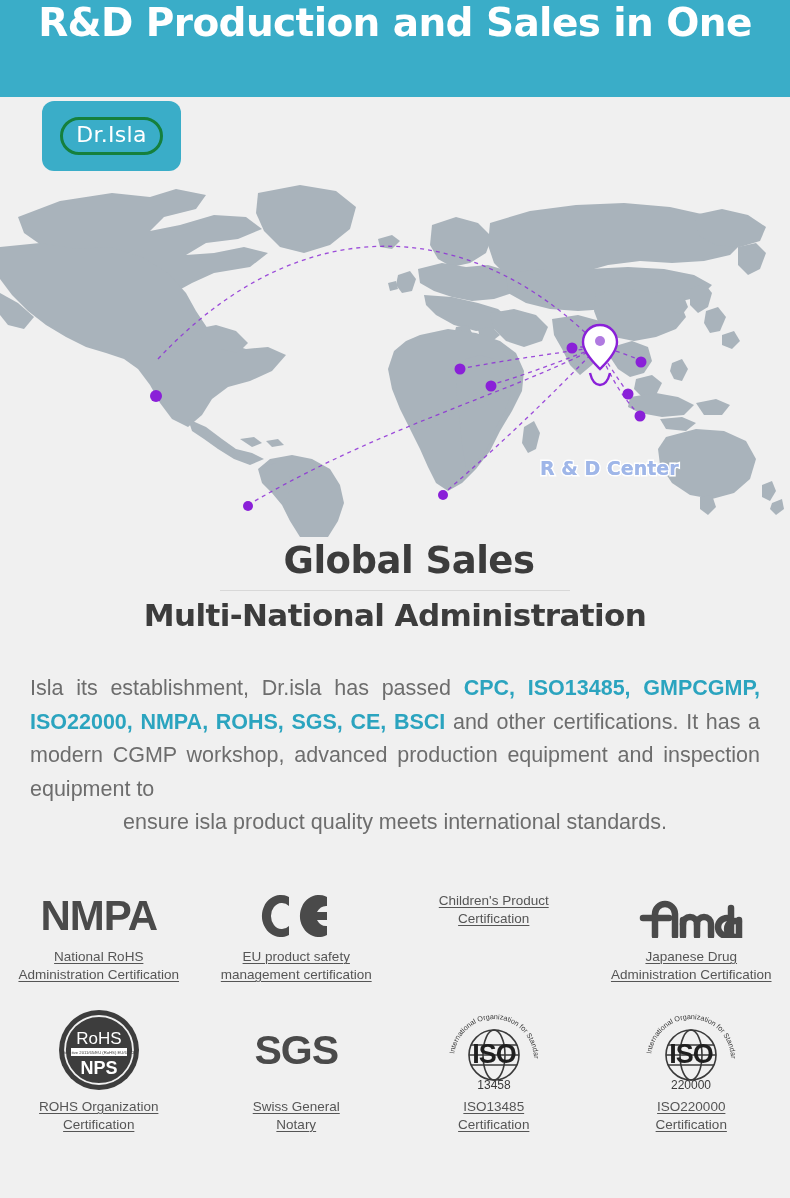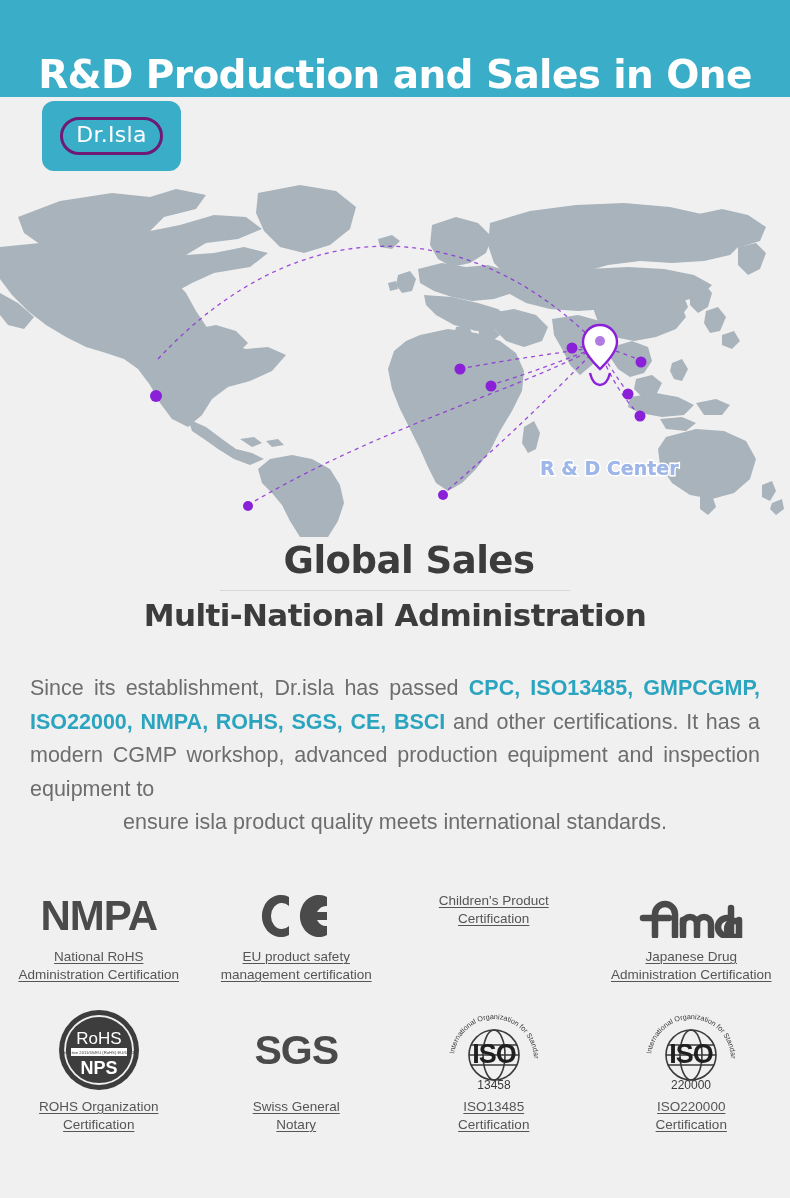--- a/index.html
+++ b/index.html
@@ -8,42 +8,42 @@
     width:790px; height:1198px; position:relative; overflow:hidden;
     font-family:"Liberation Sans", sans-serif;
     background:#f0f0f0;
     color:#555;
   }
 
   
   .header{
     position:absolute; left:0; top:0; width:790px; height:97px;
     background:#3aadc8;
-    display:flex; align-items:flex-end; justify-content:center;
+    display:flex; align-items:flex-start; justify-content:center;
   }
   .header-title{
     color:#ffffff;
     font-size:39px;
     font-weight:bold;
     letter-spacing:-0.6px;
     font-family:"DejaVu Sans", sans-serif;
     white-space:nowrap;
   }
 
   
   .logo-badge{
     position:absolute; left:42px; top:101px;
     width:139px; height:70px;
     background:#3aadc8;
     border-radius:12px;
     display:flex; align-items:center; justify-content:center;
     z-index:6;
   }
   .logo-pill{
-    border:3px solid #701a75;
+    border:3px solid #15803d;
     border-radius:22px;
     padding:4px 13px 6px 13px;
     color:#ffffff;
     font-size:22px;
     font-family:"DejaVu Sans", sans-serif;
     letter-spacing:0.3px;
     line-height:1;
   }
 
   
@@ -276,21 +276,21 @@
   <div class="rnd-label-top">R &amp; D Center</div>
 </div>
 
 <div class="titles">
   <div class="title-main">Global Sales</div>
   <div class="title-divider"></div>
   <div class="title-sub">Multi-National Administration</div>
 </div>
 
 <div class="para">
-  <span>Since its establishment, Dr.isla has passed </span><span class="hl">CPC, ISO13485, GMPCGMP, ISO22000, NMPA, ROHS, SGS, CE, BSCI</span><span> and other certifications. It has a modern CGMP workshop, advanced production equipment and inspection equipment to </span>
+  <span>Isla its establishment, Dr.isla has passed </span><span class="hl">CPC, ISO13485, GMPCGMP, ISO22000, NMPA, ROHS, SGS, CE, BSCI</span><span> and other certifications. It has a modern CGMP workshop, advanced production equipment and inspection equipment to </span>
   <span class="lastline">ensure isla product quality meets international standards.</span>
 </div>
 
 <div class="certs">
 
   <div class="cert-row cert-row-1">
 
     <div class="cert-cell">
       <div class="cert-mark">
         <span class="wm-nmpa">NMPA</span>

